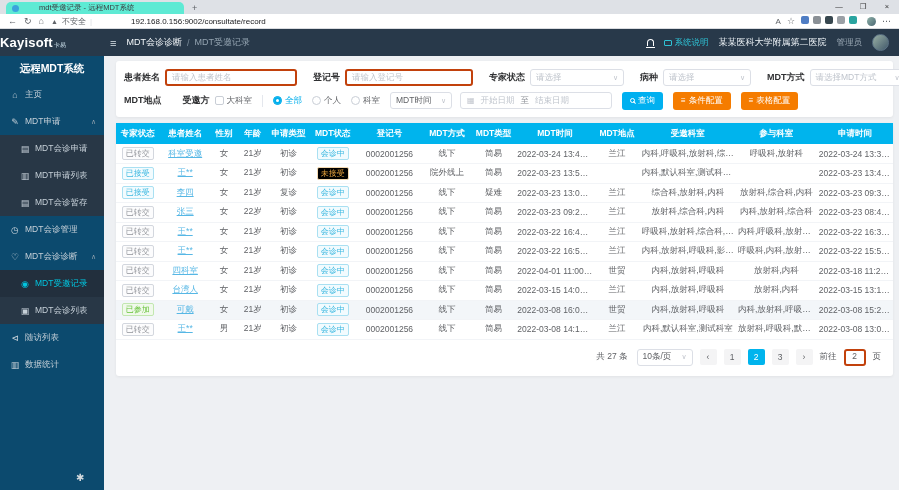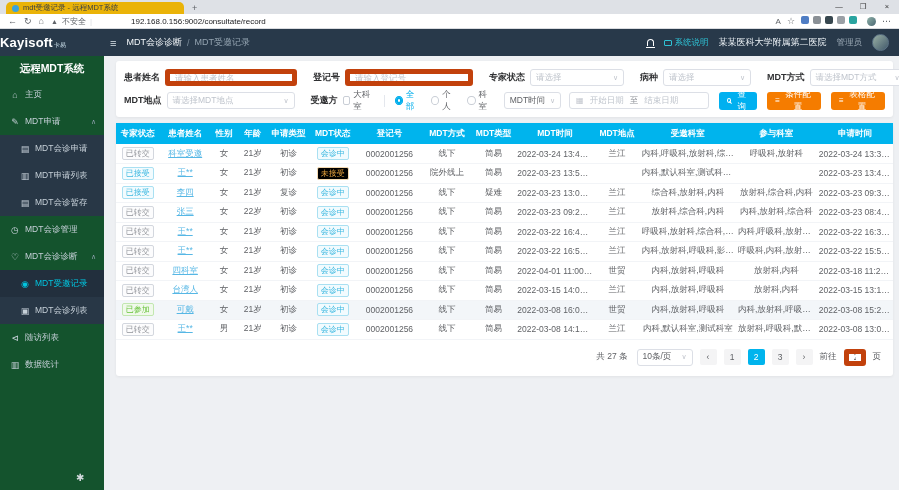--- a/index.html
+++ b/index.html
@@ -2,21 +2,21 @@
 <html><head>
 <meta charset="utf-8">
 <style>
   * { margin:0; padding:0; box-sizing:border-box; }
   html,body { width:899px; height:490px; overflow:hidden; }
   body { font-family:"Liberation Sans","DejaVu Sans",sans-serif; background:#eef0f3; font-size:9px; color:#333; }
   .screen { position:relative; width:899px; height:490px; overflow:hidden; }
 
   
   .tabbar { height:14px; background:#dee1e6; display:flex; align-items:flex-end; padding-left:6px; }
-  .tab { width:178px; height:12px; background:#eab308; border-radius:5px 5px 0 0; display:flex; align-items:center; gap:4px; padding:0 6px; font-size:7.5px; color:#3c4043; }
+  .tab { width:178px; height:12px; background:#5eead4; border-radius:5px 5px 0 0; display:flex; align-items:center; gap:20px; padding:0 6px; font-size:7.5px; color:#3c4043; }
   .favicon { width:7px; height:7px; border-radius:50%; background:#3aa3dc; flex:none; }
   .tab-title { white-space:nowrap; overflow:hidden; text-overflow:ellipsis; }
   .newtab { margin-left:8px; color:#5f6368; font-size:9px; line-height:12px; }
   .win-controls { margin-left:auto; display:flex; gap:0; height:14px; align-items:center; }
   .win-btn { width:24px; text-align:center; font-size:7.5px; color:#333; line-height:14px; }
   .addressbar { height:15px; background:#fff; border-bottom:1px solid #dadce0; display:flex; align-items:center; gap:7px; padding:0 8px; color:#5f6368; }
   .nav-ic { font-size:9px; color:#5f6368; }
   .addr-chip { display:flex; align-items:center; gap:4px; font-size:8px; flex:1; }
   .warn-tri { color:#5f6368; font-size:7px; }
   .addr-sep { color:#dadce0; }
@@ -39,39 +39,39 @@
   .bell { width:7px; height:7px; border:1px solid #fff; border-bottom:none; border-radius:4px 4px 0 0; position:relative; }
   .bell::after { content:""; position:absolute; bottom:-2px; left:-2px; right:-2px; height:1px; background:#fff; }
   .sys-help { color:#2ec3d6; font-size:8.5px; display:flex; align-items:center; gap:3px; }
   .mon-ic { width:8px; height:6px; border:1px solid #2ec3d6; border-radius:1px; display:inline-block; }
   .hospital { font-size:9px; color:#eef3f7; }
   .role { font-size:8.5px; color:#9aa8b4; }
   .avatar { width:17px; height:17px; border-radius:50%; background:linear-gradient(135deg,#9ab0a4,#41596b); border:1px solid #5c7386; }
 
   
   .layout { display:flex; height:434px; }
-  .sidebar { width:104px; flex:none; background:#14532d; color:#c6d0d8; position:relative; }
+  .sidebar { width:104px; flex:none; background:#0c4a6e; color:#c6d0d8; position:relative; }
   .side-title { height:25px; line-height:25px; text-align:center; color:#fff; font-weight:bold; font-size:10.5px; }
   .side-item { height:27px; display:flex; align-items:center; gap:5px; padding-left:10px; font-size:8.5px; cursor:pointer; position:relative; }
   .side-item.lvl2 { padding-left:20px; background:#283746; }
   .side-item.active { color:#00c6e0; background:#222f3d; }
   .s-icon { font-size:9px; width:10px; text-align:center; flex:none; }
   .s-label { white-space:nowrap; }
   .s-caret { position:absolute; right:8px; font-size:7px; color:#8fa0ad; }
   .gear { position:absolute; bottom:7px; left:76px; color:#d3dade; font-size:10px; }
 
   .main { flex:1; padding:5px 6px 0 12px; overflow:hidden; }
 
   
   .card { background:#fff; border-radius:3px; box-shadow:0 1px 3px rgba(0,0,0,.06); }
   .filter-card { padding:5px 8px; }
   .f-row { display:flex; align-items:center; height:23px; }
   .f-label { font-size:9px; color:#303133; font-weight:bold; margin-right:5px; white-space:nowrap; }
   .f-group { display:flex; align-items:center; margin-right:16px; }
-  .t-input { height:17px; border:5px solid #c2410c; border-radius:3px; font-size:8.5px; padding:0 5px; color:#606266; font-family:Liberation Serif, serif; }
+  .t-input { height:17px; border:2px solid #c2410c; border-radius:3px; font-size:8.5px; padding:0 5px; color:#606266; font-family:Liberation Mono, monospace; }
   .t-input::placeholder { color:#bfc4cc; }
   .sel { height:17px; border:1px solid #dcdfe6; border-radius:3px; display:flex; align-items:center; justify-content:space-between; padding:0 5px; font-size:8.5px; color:#bfc4cc; background:#fff; }
   .sel.has-val { color:#606266; }
   .sel-caret { color:#c0c4cc; font-size:7px; margin-left:4px; }
   .chk { width:9px; height:9px; border:1px solid #c9ced6; border-radius:2px; background:#fff; margin-right:3px; }
   .chk-label { color:#606266; font-size:8.5px; }
   .v-div { width:1px; height:12px; background:#e4e7ed; margin:0 10px; }
   .radio { display:flex; align-items:center; margin-right:10px; color:#606266; font-size:8.5px; }
   .r-dot { width:9px; height:9px; border:1px solid #c9ced6; border-radius:50%; margin-right:3px; background:#fff; }
   .radio.checked { color:#00aeec; }
@@ -251,24 +251,20 @@
             <span class="f-label">MDT方式</span>
             <div class="sel" style="width:96px">
               <span>请选择MDT方式</span>
               <span class="sel-caret">∨</span>
             </div>
           </div>
         </div>
         <div class="f-row">
           <div class="f-group">
             <span class="f-label">MDT地点</span>
-            <div class="sel" style="width:128px">
-              <span>请选择MDT地点</span>
-              <span class="sel-caret">∨</span>
-            </div>
           </div>
           <div class="f-group" style="margin-right:0">
             <span class="f-label">受邀方</span>
             <span class="chk"></span>
             <span class="chk-label">大科室</span>
           </div>
           <span class="v-div"></span>
           <span class="radio checked">
               <span class="r-dot"></span>
               <span>全部</span>

